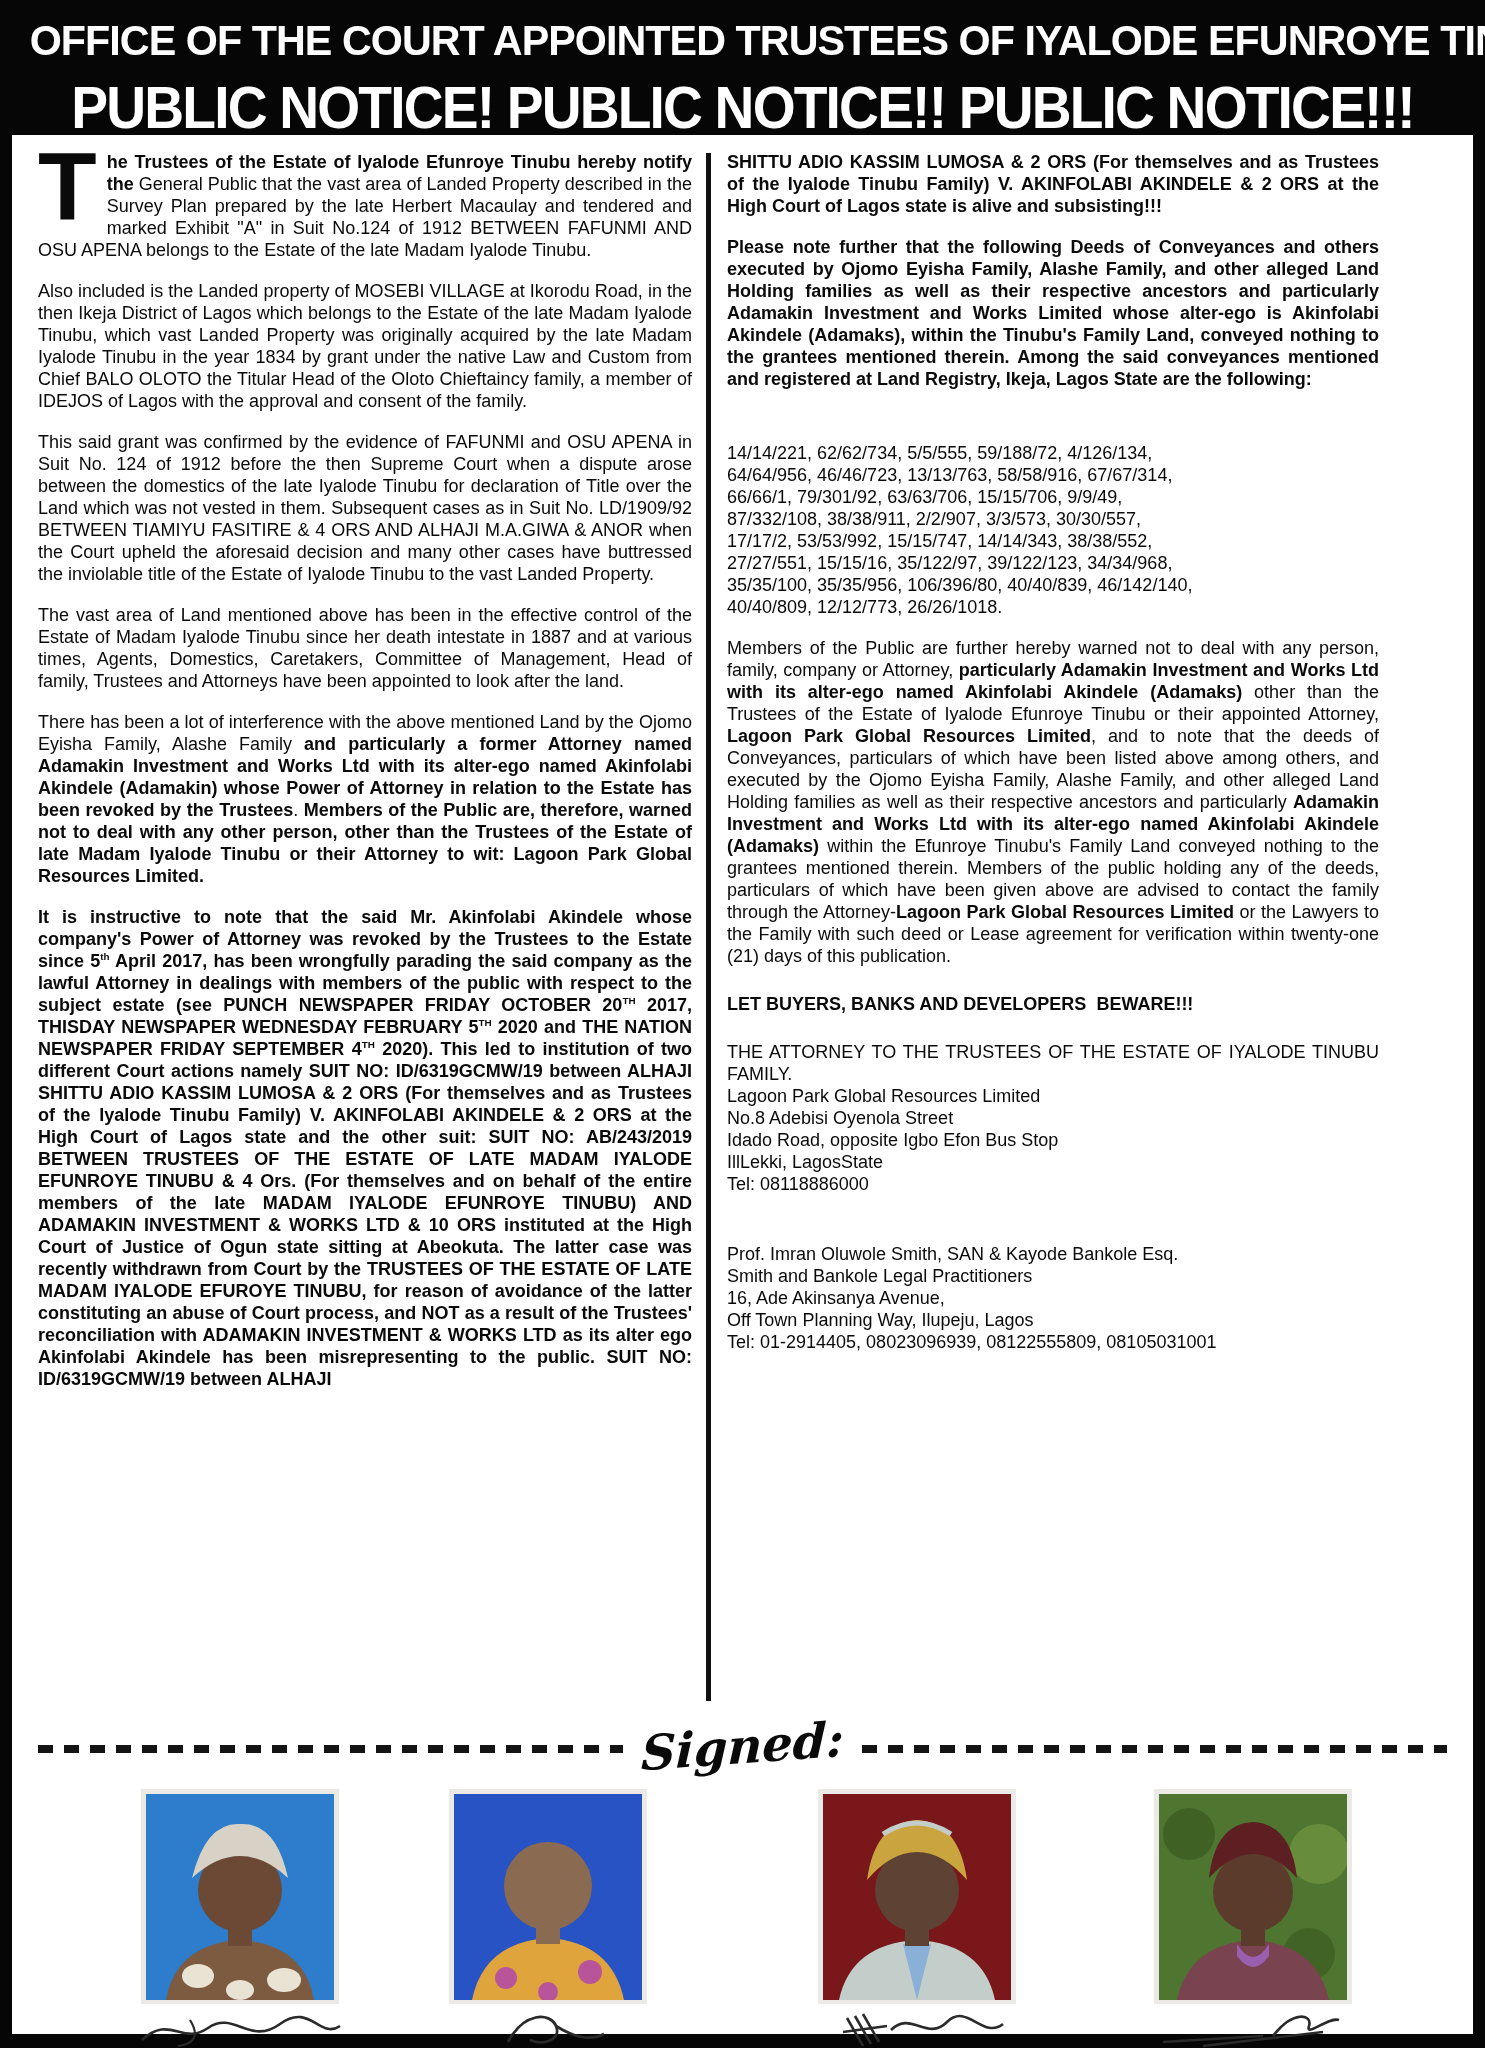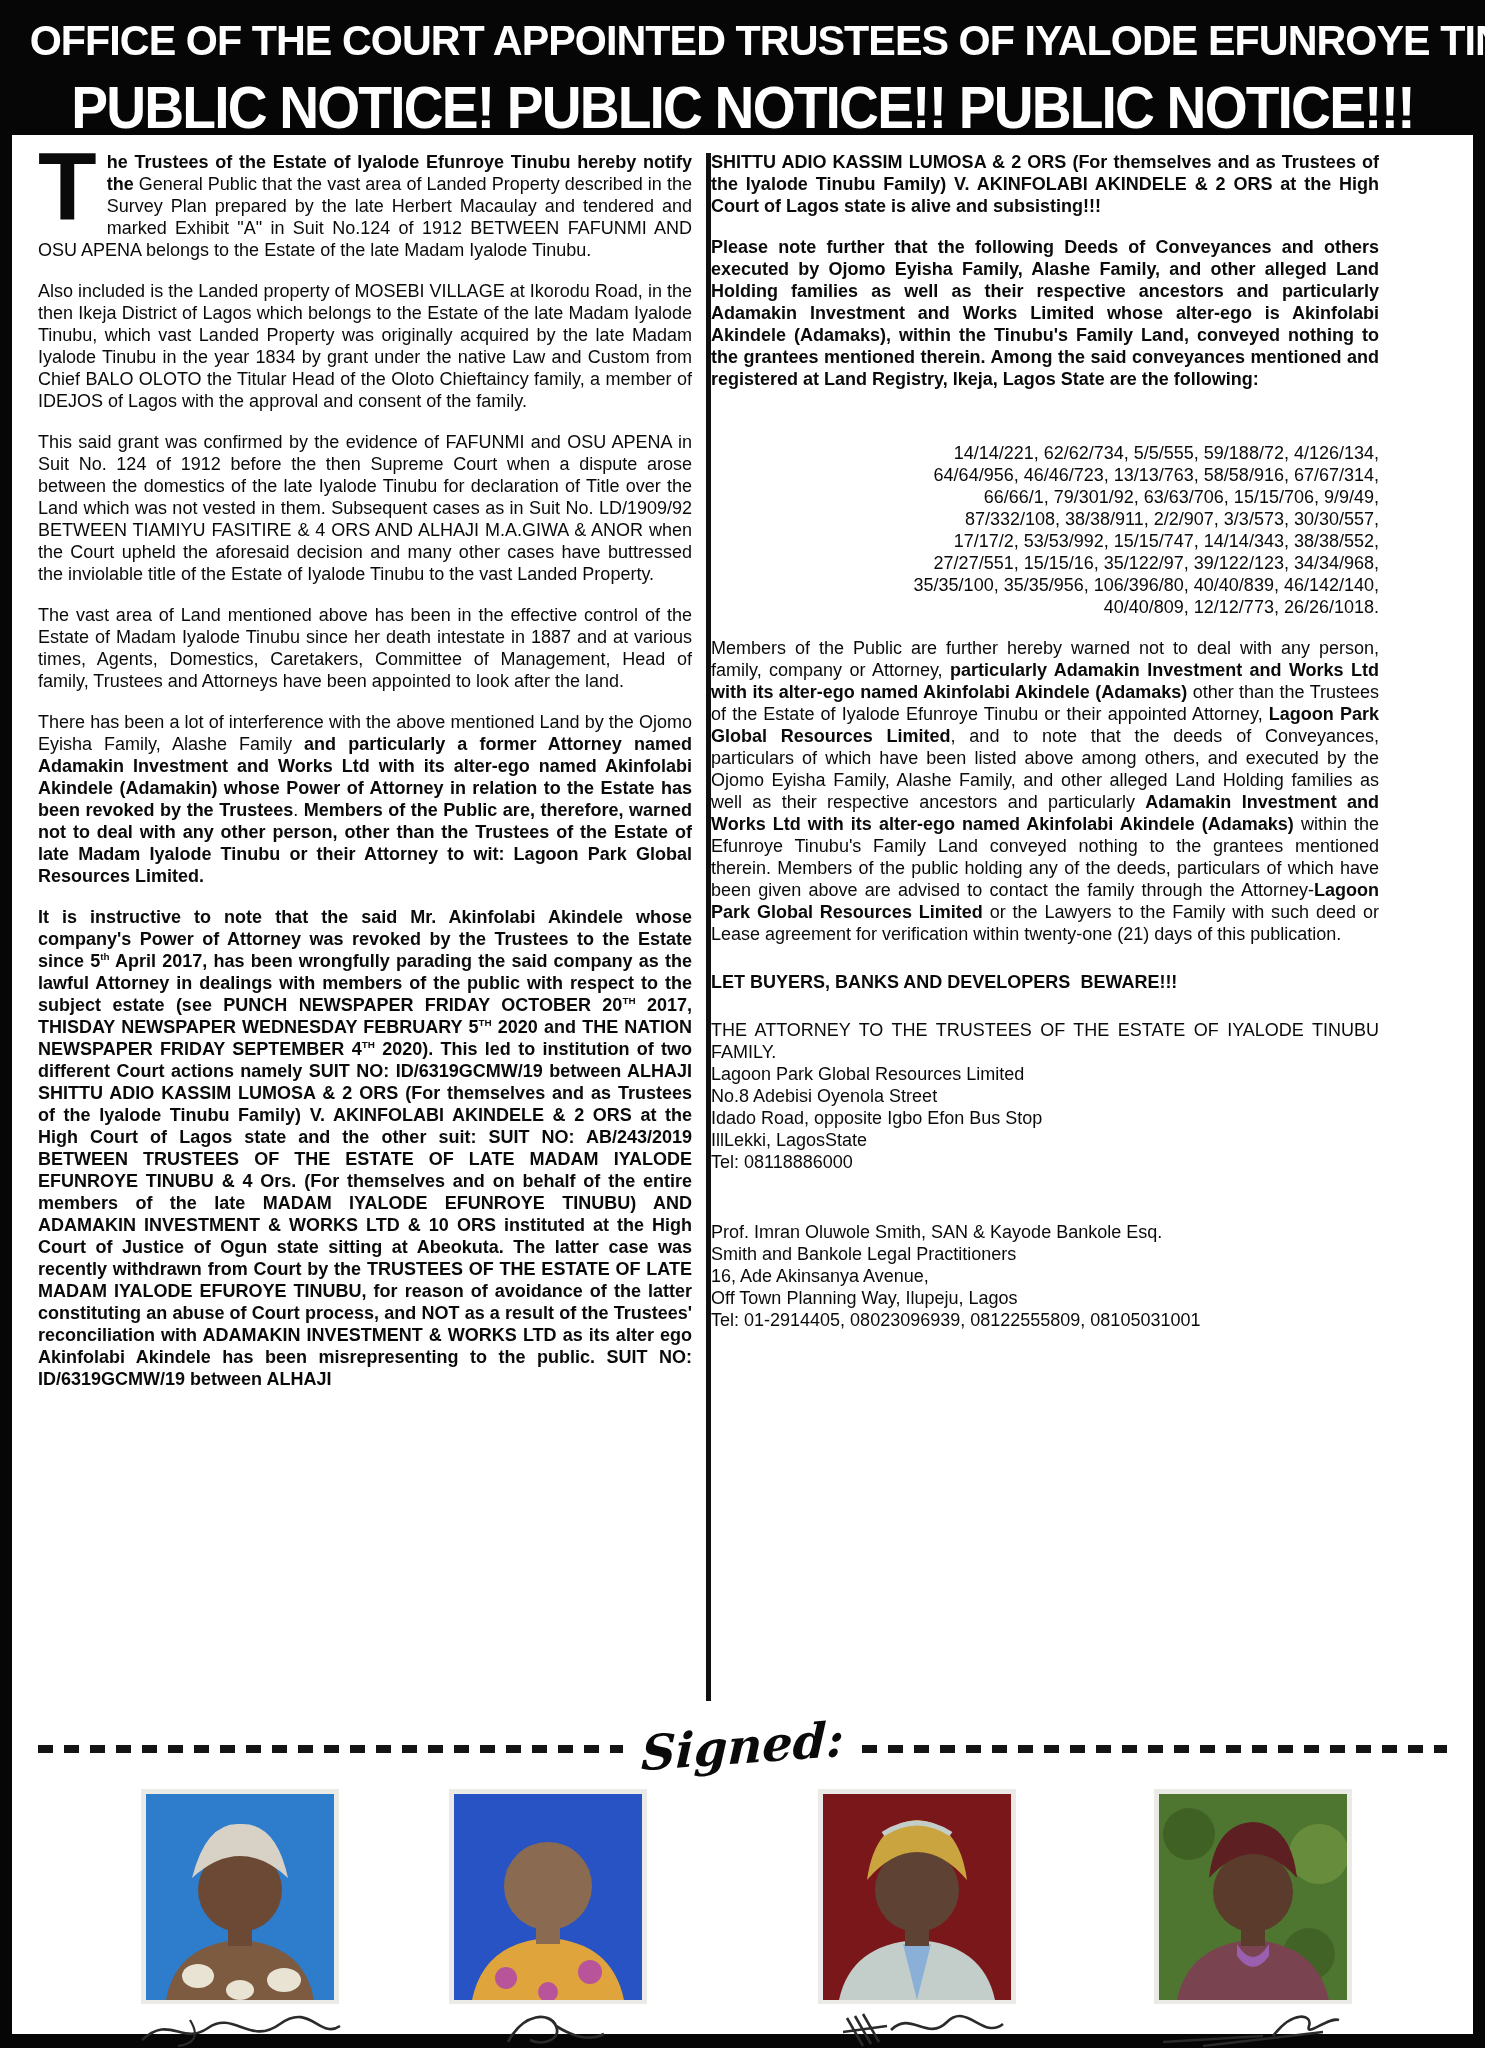--- a/index.html
+++ b/index.html
@@ -18,30 +18,30 @@
     margin-top:8px; font-size:60px; font-weight:bold; white-space:nowrap;
     transform:scaleX(0.92); letter-spacing:-2px;
   }
   .paper {
     position:absolute; top:135px; left:12px; right:12px; bottom:14px;
     background:#ffffff; padding:16px 26px 0 26px;
   }
   .cols { display:flex; height:1560px; overflow:hidden; }
   .col { width:668px; font-size:18px; line-height:22px; text-align:justify; }
   .col1 { padding-right:14px; }
-  .col2 { }
+  .col2 { padding-left:16px; }
   .divider { width:5px; background:#111; margin-top:2px; height:1548px; }
   .col p { margin-bottom:19px; }
   .b { font-weight:bold; }
   sup.ss { font-size:0.55em; vertical-align:super; line-height:0; }
   .dropcap {
     float:left; font-size:96px; line-height:64px; font-weight:bold;
     padding:4px 10px 0 0;
   }
-  .deeds { white-space:pre-line; margin-top:52px; margin-bottom:52px; text-align:right; }
+  .deeds { white-space:pre-line; margin-top:52px; margin-bottom:52px; text-align:left; }
   .gap-top { margin-top:26px; }
   .prelines { white-space:pre-line; text-align:left; }
   .beware { font-weight:bold; white-space:pre-wrap; }
 
   .signed-row { display:flex; align-items:center; height:66px; margin-top:2px; }
   .dash {
     flex:1; height:8px; margin-top:6px;
     background:repeating-linear-gradient(90deg,#141414 0 15px,transparent 15px 26px);
   }
   .signed-label {

